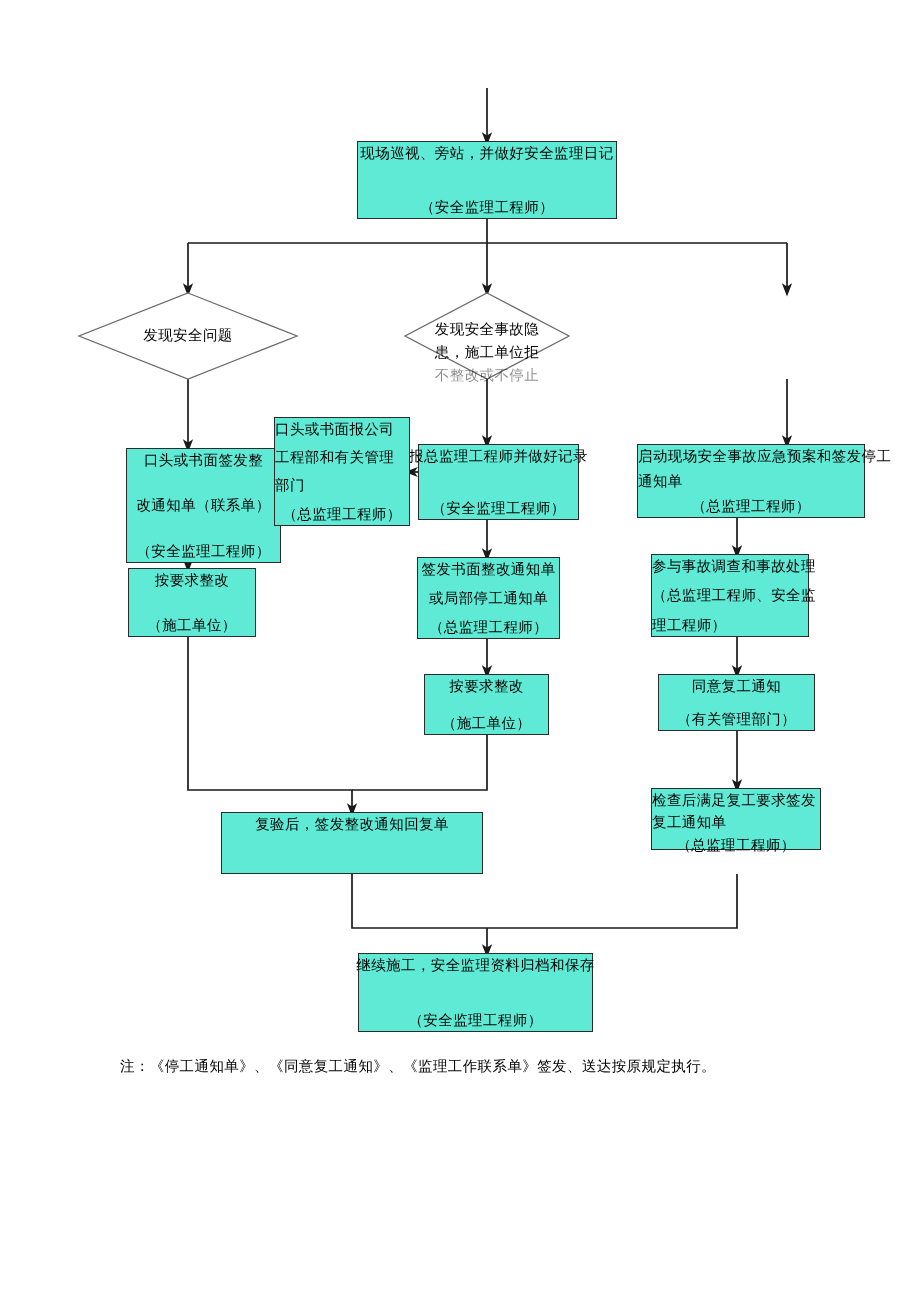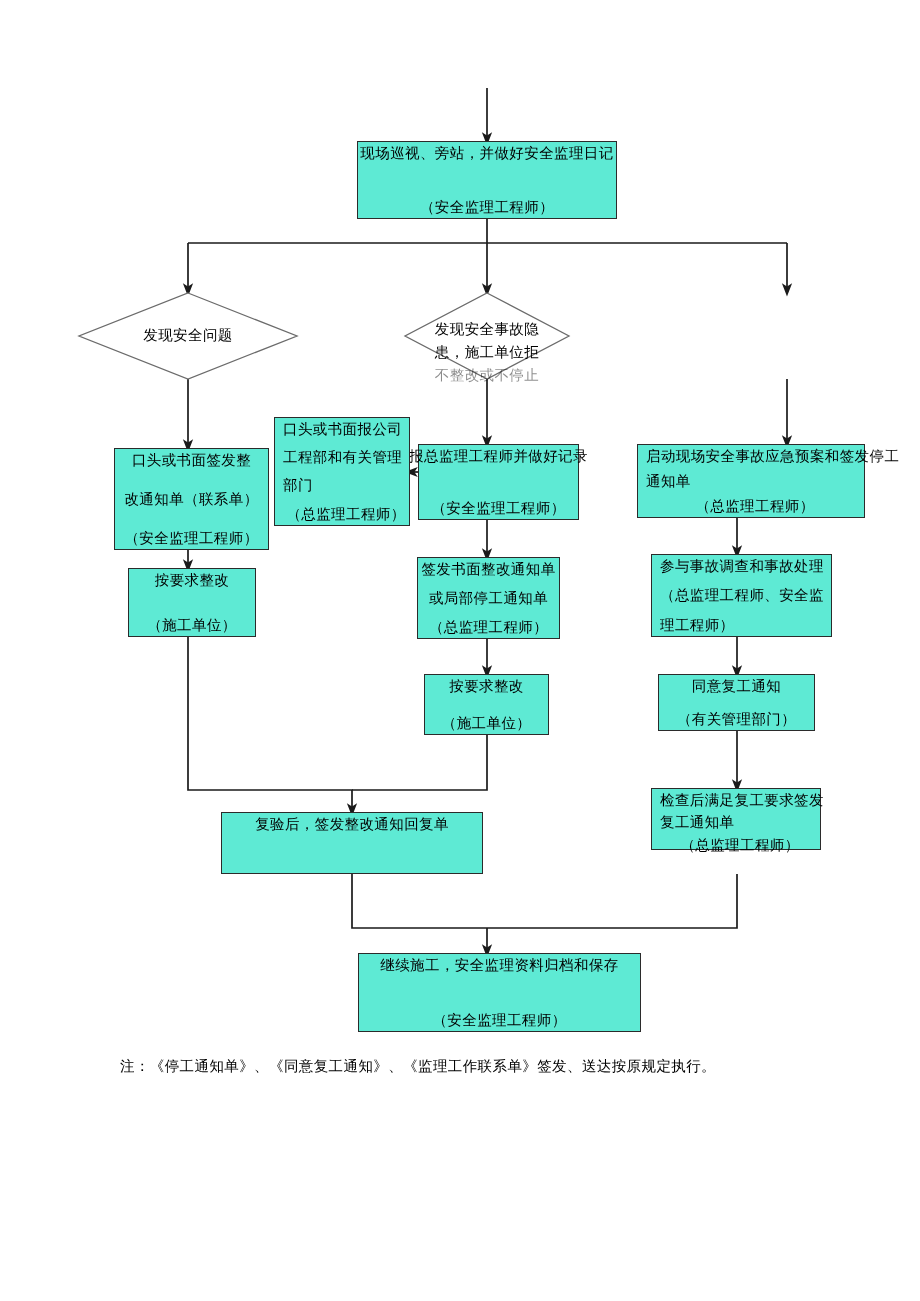--- a/index.html
+++ b/index.html
@@ -30,21 +30,21 @@
     justify-content:space-between;
     text-align:center;
     background:#5eead4;
     border:1.6px solid #2b2b2b;
     font-size:14.5px;
     line-height:1.55;
     letter-spacing:0.4px;
     z-index:3;
   }
   .node .ln{display:block;white-space:nowrap;}
-  .node.left-align{align-items:flex-start;text-align:left;padding-left:8px;}
+  .node.left-align{align-items:flex-start;text-align:left;}
   .node.left-align .ln{width:100%;}
   .node.left-align .ln.indent{text-align:center;}
 
   .diamond-wrap{
     position:absolute;
     z-index:2;
   }
   .diamond-wrap svg{
     position:absolute;left:0;top:0;
     overflow:visible;
@@ -157,21 +157,21 @@
       <polygon points="83,1 165,44 83,87 1,44" fill="#ffffff" stroke="#6b6b6b" stroke-width="1.3"></polygon>
     </svg>
     <div class="diamond-label overflow">
       <span class="ln">发现安全事故隐</span>
       <span class="ln">患，施工单位拒</span>
       <span class="ln faded">不整改或不停止</span>
     </div>
   </div>
 
 
-  <div class="node" style="left:114px;top:448px;width:155px;height:102px;z-index:3;font-family:Liberation Serif, serif;">
+  <div class="node" style="left:126px;top:448px;width:155px;height:115px;z-index:3;font-family:Liberation Serif, serif;">
     <span class="ln">口头或书面签发整</span>
     <span class="ln">改通知单（联系单）</span>
     <span class="ln">（安全监理工程师）</span>
   </div>
 
   <div class="node left-align" style="left:274px;top:417px;width:136px;height:109px;z-index:4;">
     <span class="ln">口头或书面报公司</span>
     <span class="ln">工程部和有关管理</span>
     <span class="ln">部门</span>
     <span class="ln indent">（总监理工程师）</span>
@@ -197,41 +197,41 @@
     <span class="ln">按要求整改</span>
     <span class="ln">（施工单位）</span>
   </div>
 
   <div class="node left-align" style="left:637px;top:444px;width:228px;height:74px;">
     <span class="ln">启动现场安全事故应急预案和签发停工</span>
     <span class="ln">通知单</span>
     <span class="ln indent">（总监理工程师）</span>
   </div>
 
-  <div class="node left-align" style="left:651px;top:554px;width:181px;height:83px;">
+  <div class="node left-align" style="left:651px;top:554px;width:158px;height:83px;">
     <span class="ln">参与事故调查和事故处理</span>
     <span class="ln">（总监理工程师、安全监</span>
     <span class="ln">理工程师）</span>
   </div>
 
   <div class="node" style="left:658px;top:674px;width:157px;height:57px;">
     <span class="ln">同意复工通知</span>
     <span class="ln">（有关管理部门）</span>
   </div>
 
   <div class="node left-align" style="left:651px;top:788px;width:170px;height:62px;">
     <span class="ln">检查后满足复工要求签发</span>
     <span class="ln">复工通知单</span>
     <span class="ln indent">（总监理工程师）</span>
   </div>
 
   <div class="node" style="left:221px;top:812px;width:262px;height:62px;">
     <span class="ln">复验后，签发整改通知回复单</span>
   </div>
 
-  <div class="node" style="left:358px;top:953px;width:283px;height:79px;">
+  <div class="node" style="left:358px;top:953px;width:235px;height:79px;">
     <span class="ln">继续施工，安全监理资料归档和保存</span>
     <span class="ln">（安全监理工程师）</span>
   </div>
 
   <div id="footnote">注：《停工通知单》、《同意复工通知》、《监理工作联系单》签发、送达按原规定执行。</div>
 
 </div>
 
 </body></html>

